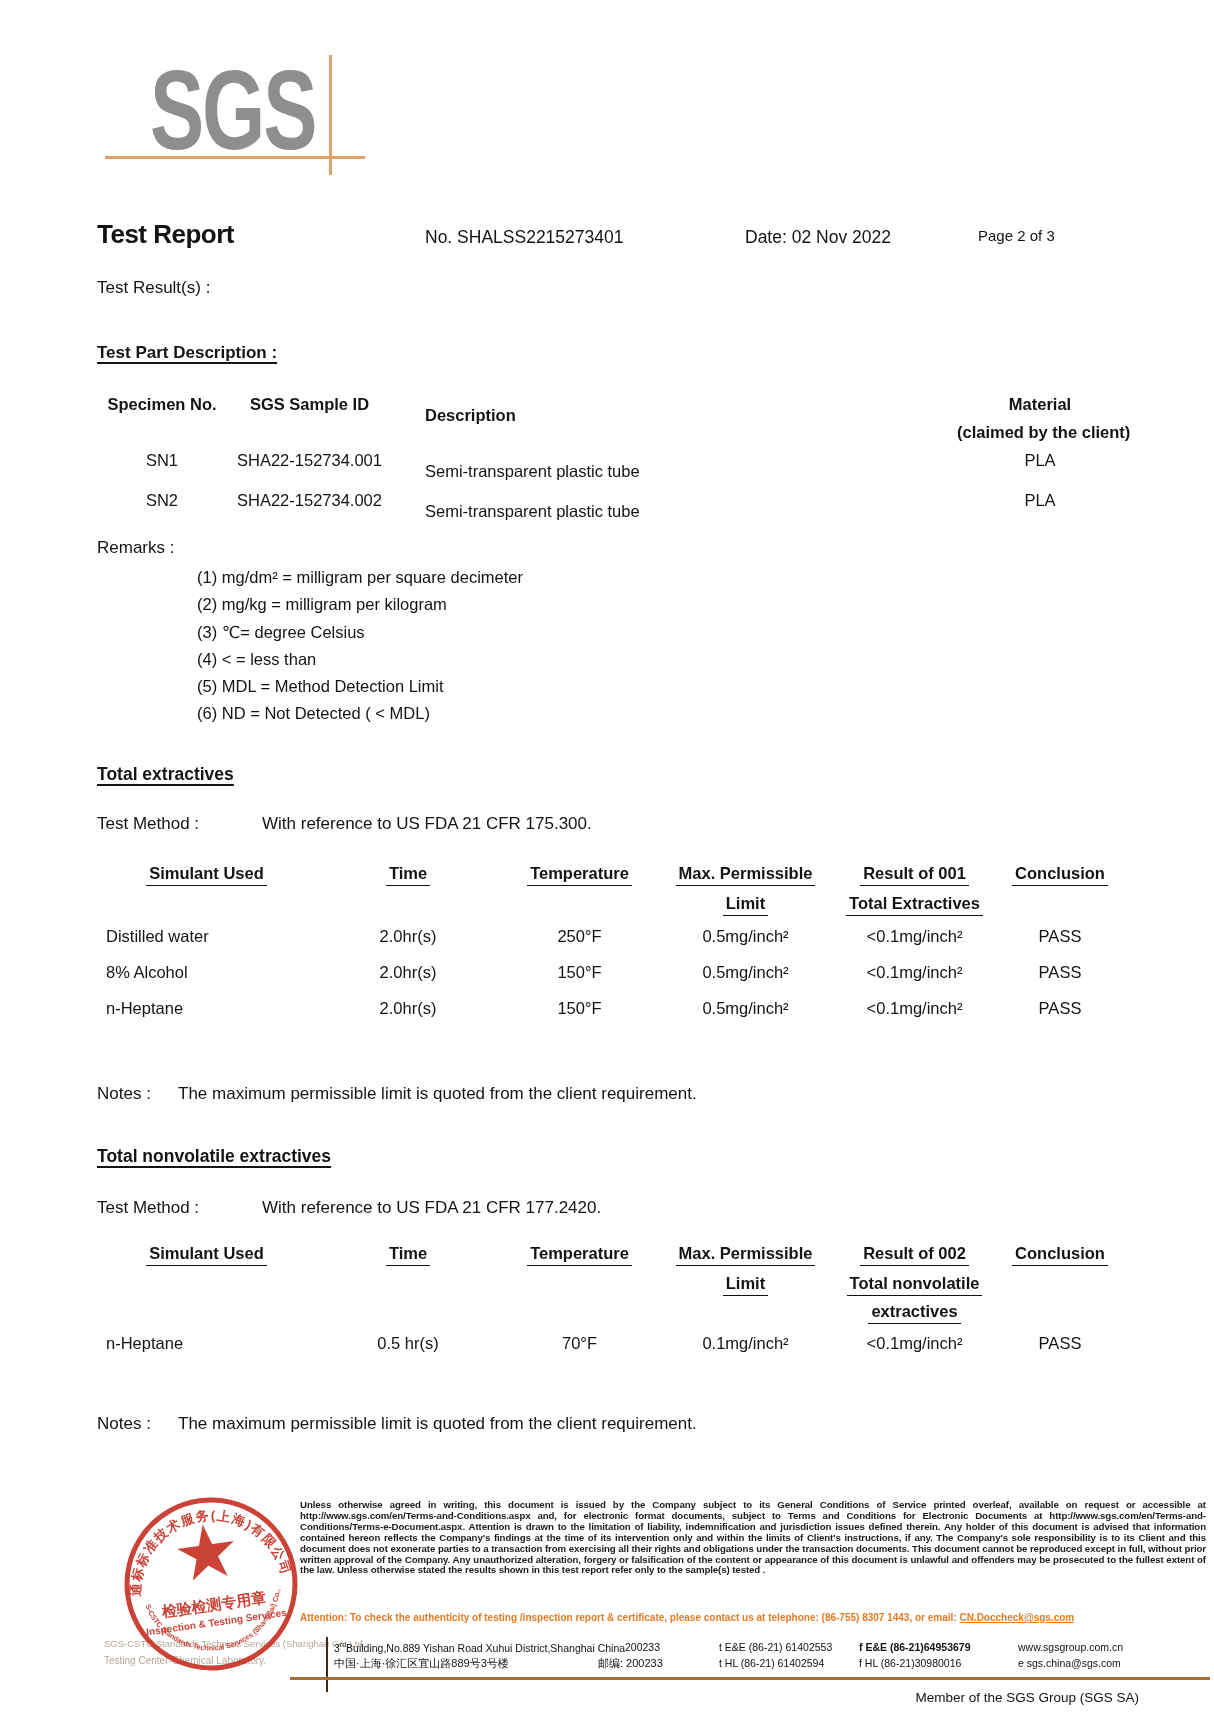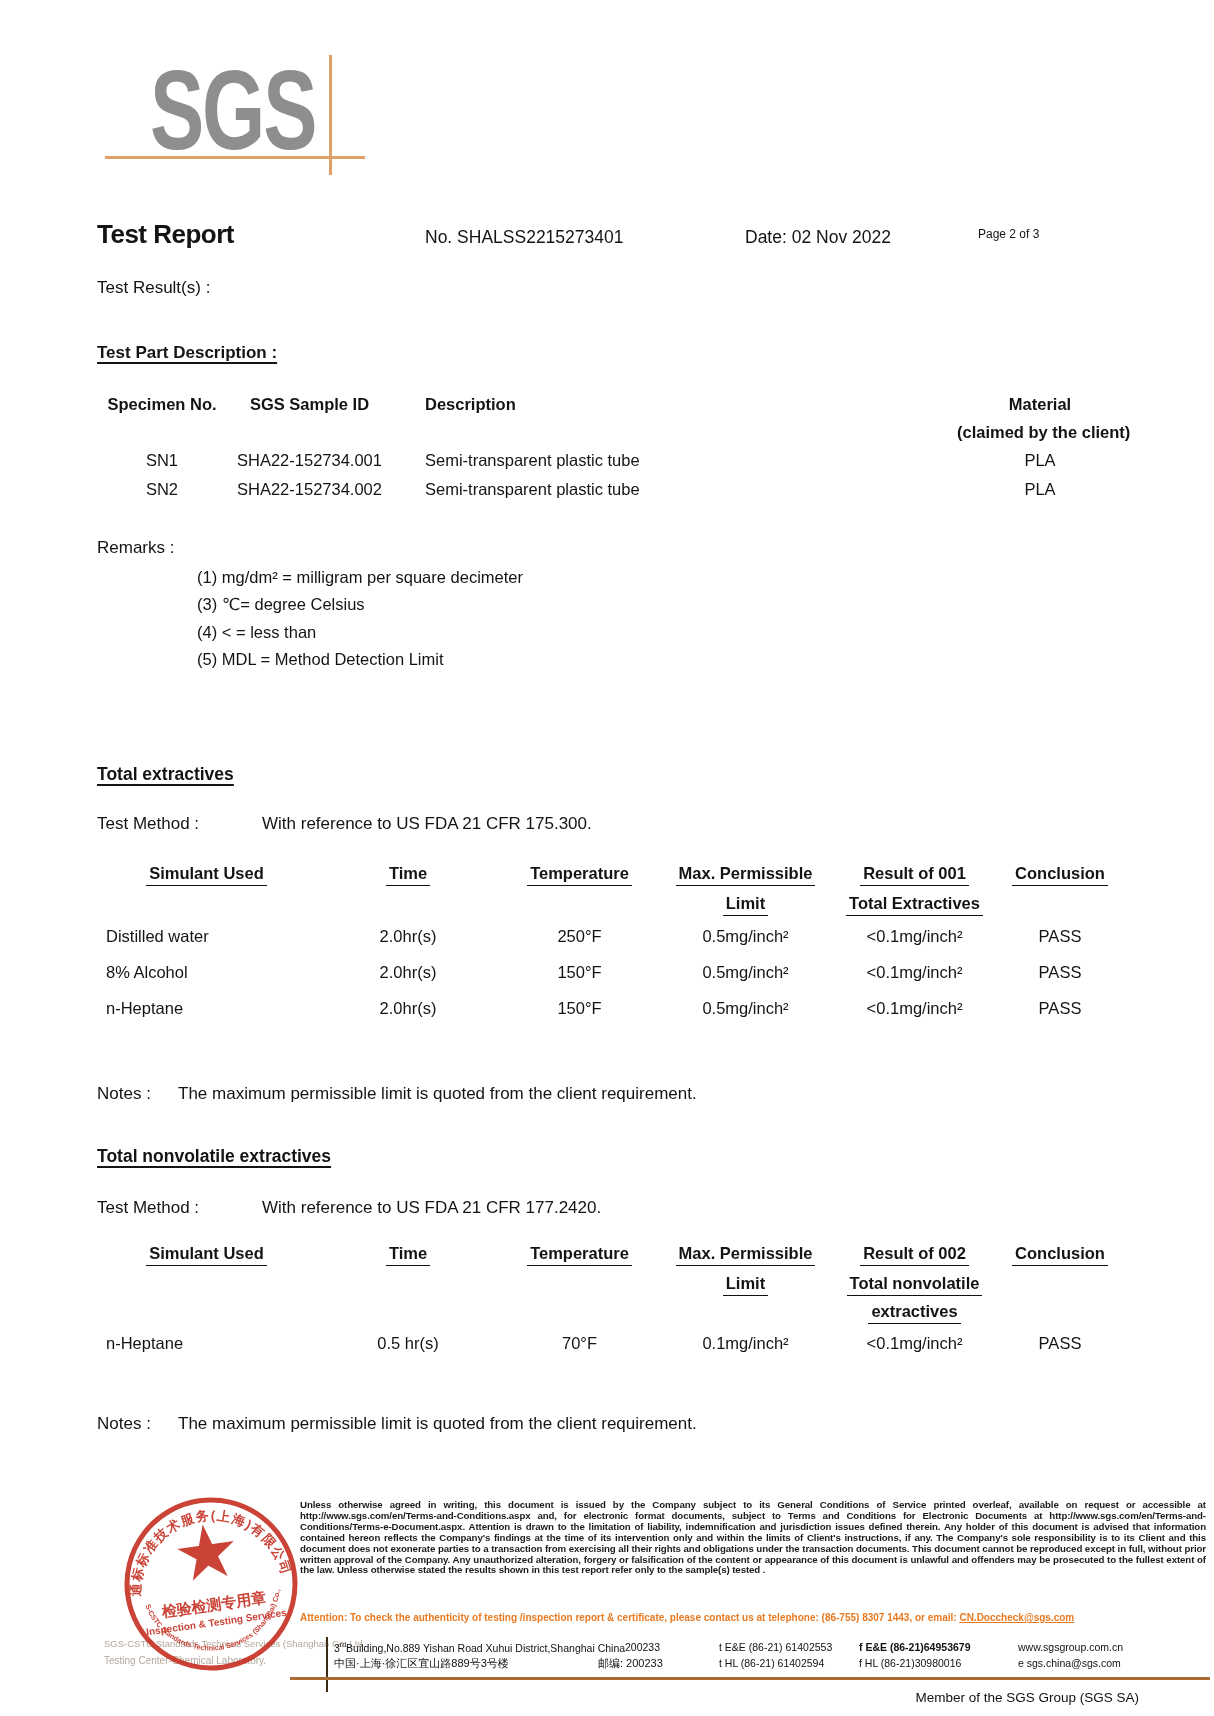--- a/index.html
+++ b/index.html
@@ -27,31 +27,31 @@
     color:var(--logo-gray);letter-spacing:-3px;
     transform:scaleX(.72);transform-origin:left top;
   }
   .hline-top{left:105px;top:156px;width:260px;height:3px;background:var(--line-orange);}
   .vline-top{left:329px;top:55px;width:3px;height:120px;background:var(--line-orange);}
 
   
   .doc-title{left:97px;top:219px;font-size:26px;font-weight:bold;letter-spacing:-.5px;}
   .hdr-no{left:425px;top:227px;font-size:17.5px;}
   .hdr-date{left:745px;top:227px;font-size:17.5px;}
-  .hdr-page{left:978px;top:227px;font-size:12px;}
+  .hdr-page{left:978px;top:227px;font-size:15px;}
 
   .body-label{font-size:17px;}
   .sec-title{font-size:17.5px;font-weight:bold;text-decoration:underline;text-underline-offset:4px;text-decoration-thickness:1.5px;}
 
   
   .spec-table{left:97px;top:390px;width:1026px;display:grid;
     grid-template-columns:130px 165px 565px 166px;font-size:16.5px;}
   .spec-table .cell{line-height:29px;text-align:center;white-space:nowrap;}
   .spec-table .th{font-weight:bold;line-height:28px;}
-  .spec-table .desc{text-align:left;padding-left:33px;}
+  .spec-table .desc{text-align:left;padding-left:33px;margin-top:11px;}
   .spec-table .mat-head{line-height:28px;}
   .spec-table .mat-head .l2{display:block;line-height:28px;}
 
   
   .res-table{left:97px;width:1026px;display:grid;
     grid-template-columns:219px 184px 159px 173px 165px 126px;font-size:16.5px;}
   .res-table .hc{text-align:center;line-height:30px;font-weight:bold;white-space:nowrap;}
   .res-table .hu{border-bottom:1.7px solid #111;padding:0 3px 1px 3px;display:inline-block;line-height:22px;}
   .res-table .dc{text-align:center;line-height:36px;white-space:nowrap;}
   .res-table .dl{text-align:left;padding-left:9px;}
@@ -116,23 +116,25 @@
 
   <div class="cell">SN2</div>
   <div class="cell">SHA22-152734.002</div>
   <div class="cell desc">Semi-transparent plastic tube</div>
   <div class="cell">PLA</div>
 </div>
 
 <div class="abs body-label" style="left:97px;top:538px;">Remarks :</div>
 <ul class="abs remarks-list">
   <li>(1) mg/dm² = milligram per square decimeter</li>
+  <li>(2) mg/kg = milligram per kilogram</li>
   <li>(3) ℃= degree Celsius</li>
   <li>(4) &lt; = less than</li>
   <li>(5) MDL = Method Detection Limit</li>
+  <li>(6) ND = Not Detected ( &lt; MDL)</li>
 </ul>
 
 <div class="abs sec-title" style="left:97px;top:764px;">Total extractives</div>
 <div class="abs body-label" style="left:97px;top:814px;">Test Method :</div>
 <div class="abs body-label" style="left:262px;top:814px;">With reference to US FDA 21 CFR 175.300.</div>
 
 <div class="abs res-table" style="top:858px;">
   <div class="hc"><span class="hu">Simulant Used</span></div>
   <div class="hc"><span class="hu">Time</span></div>
   <div class="hc"><span class="hu">Temperature</span></div>

